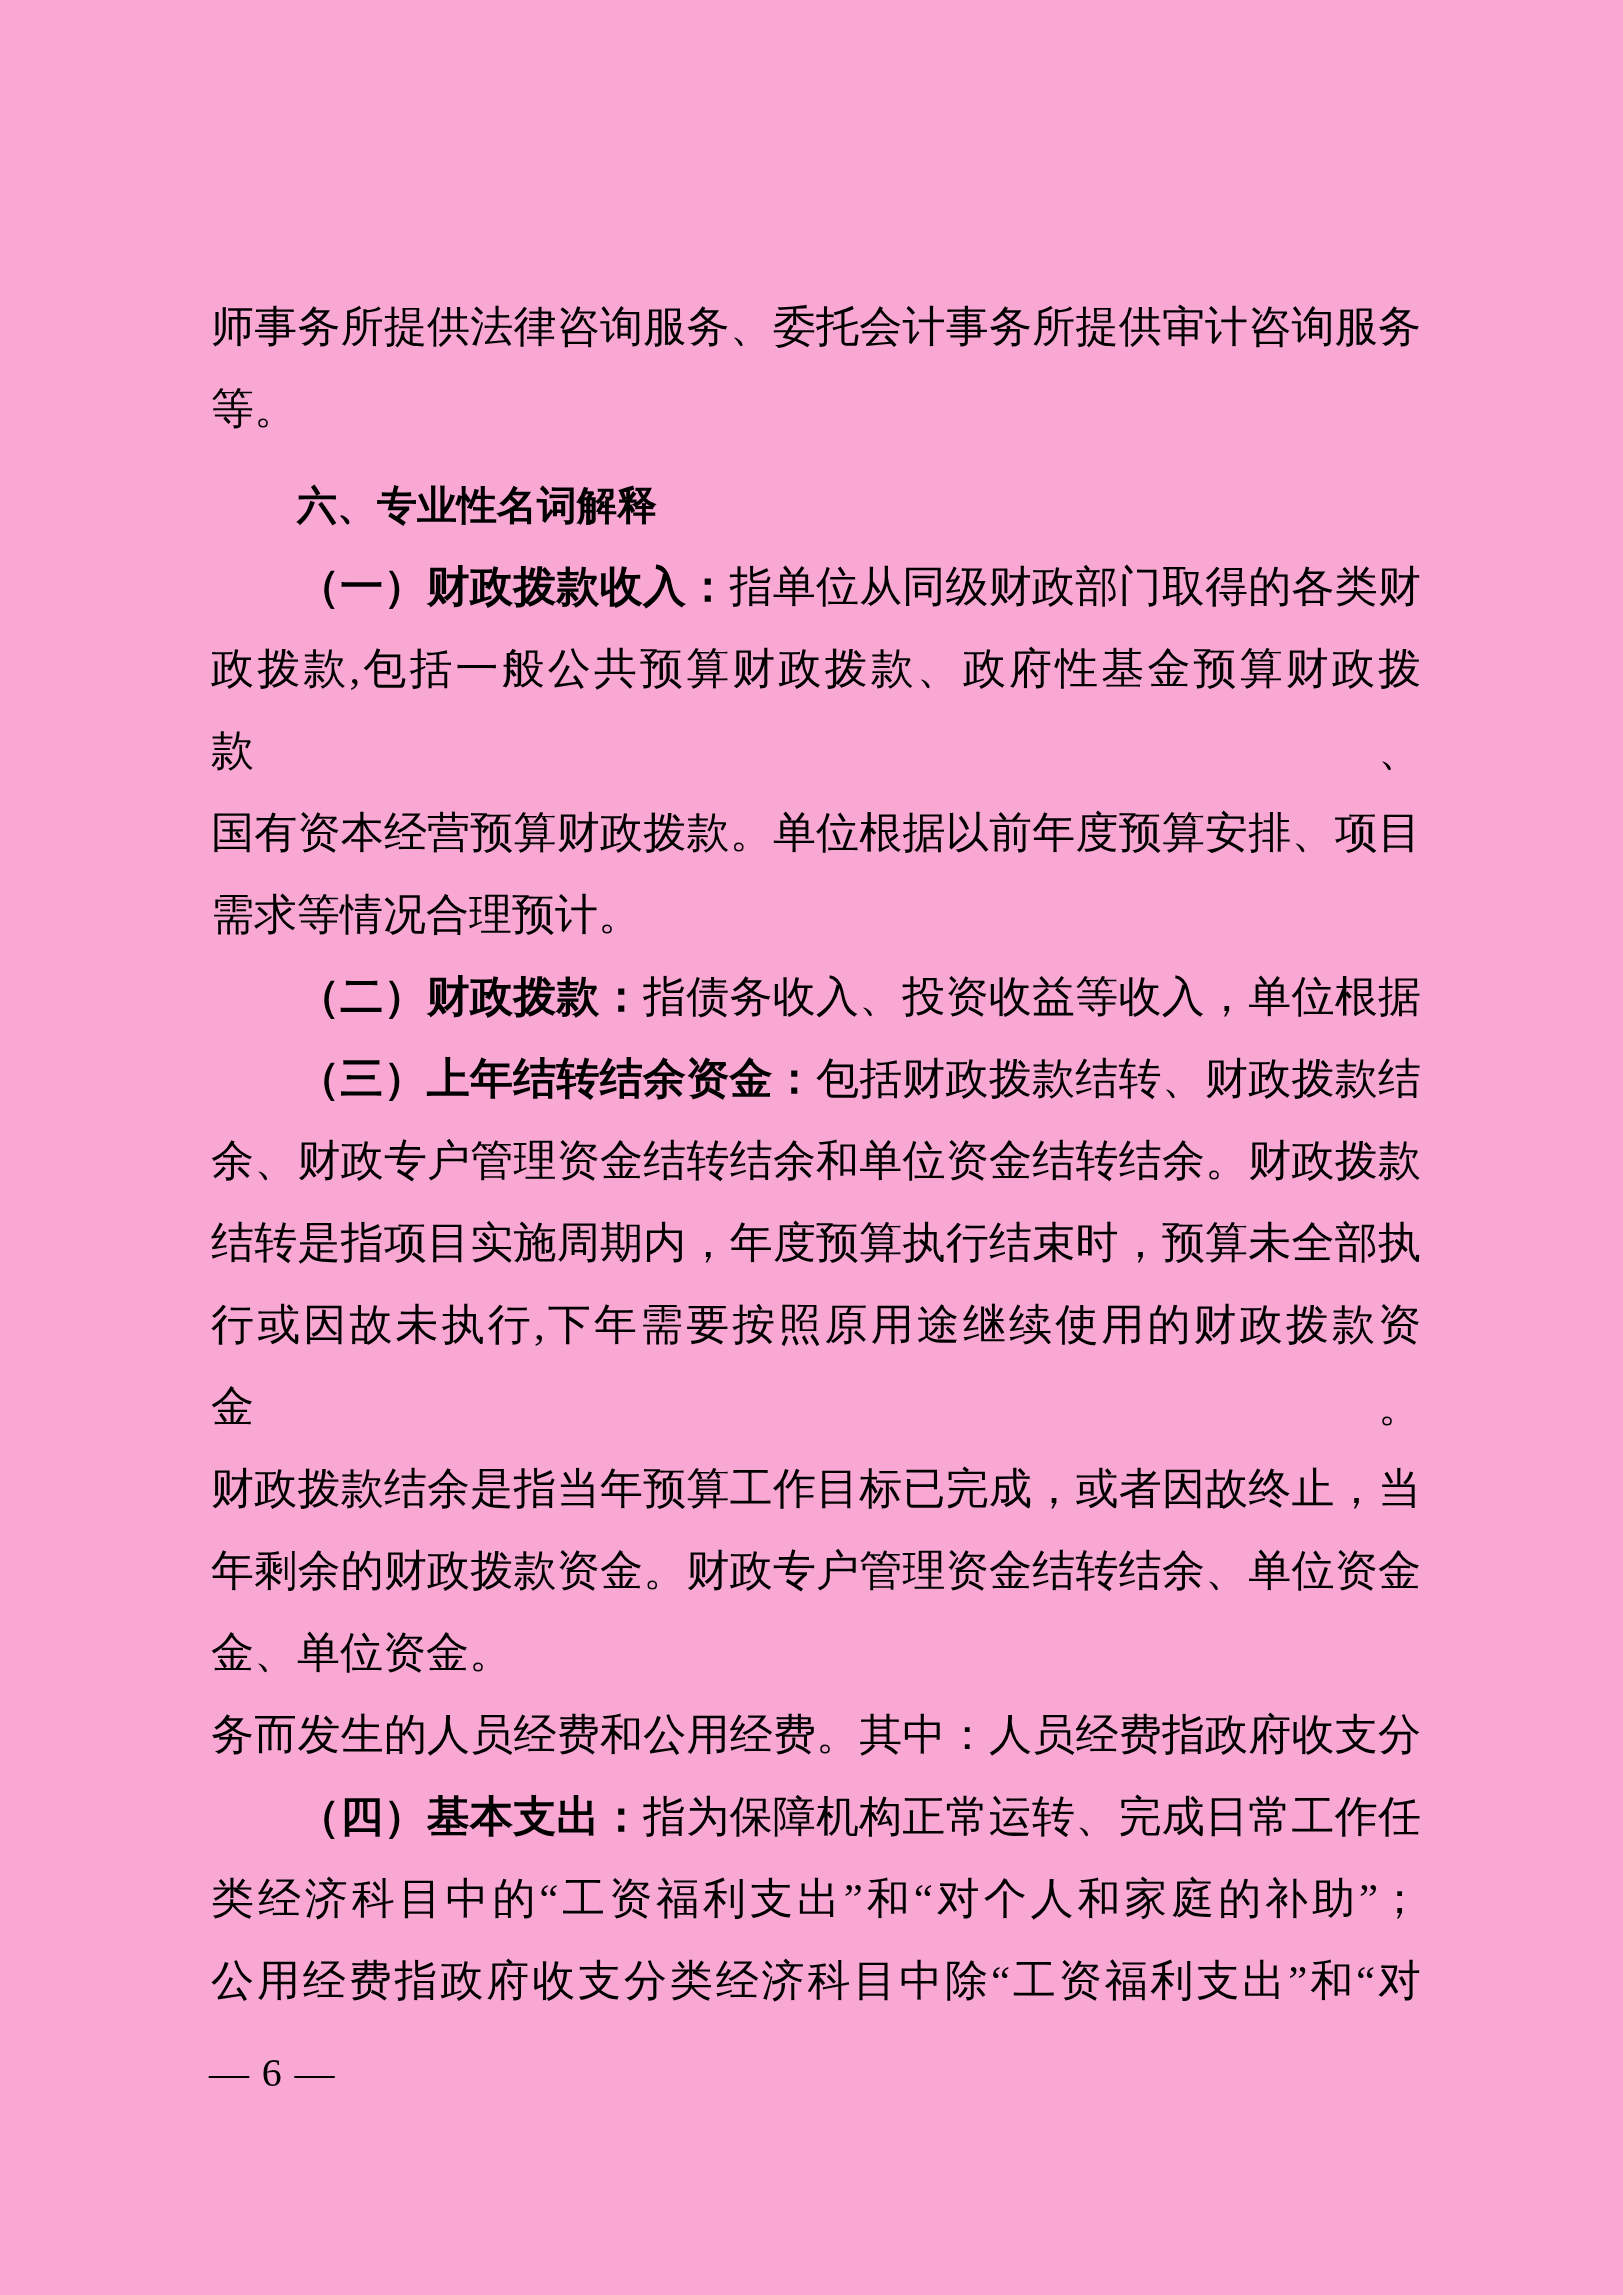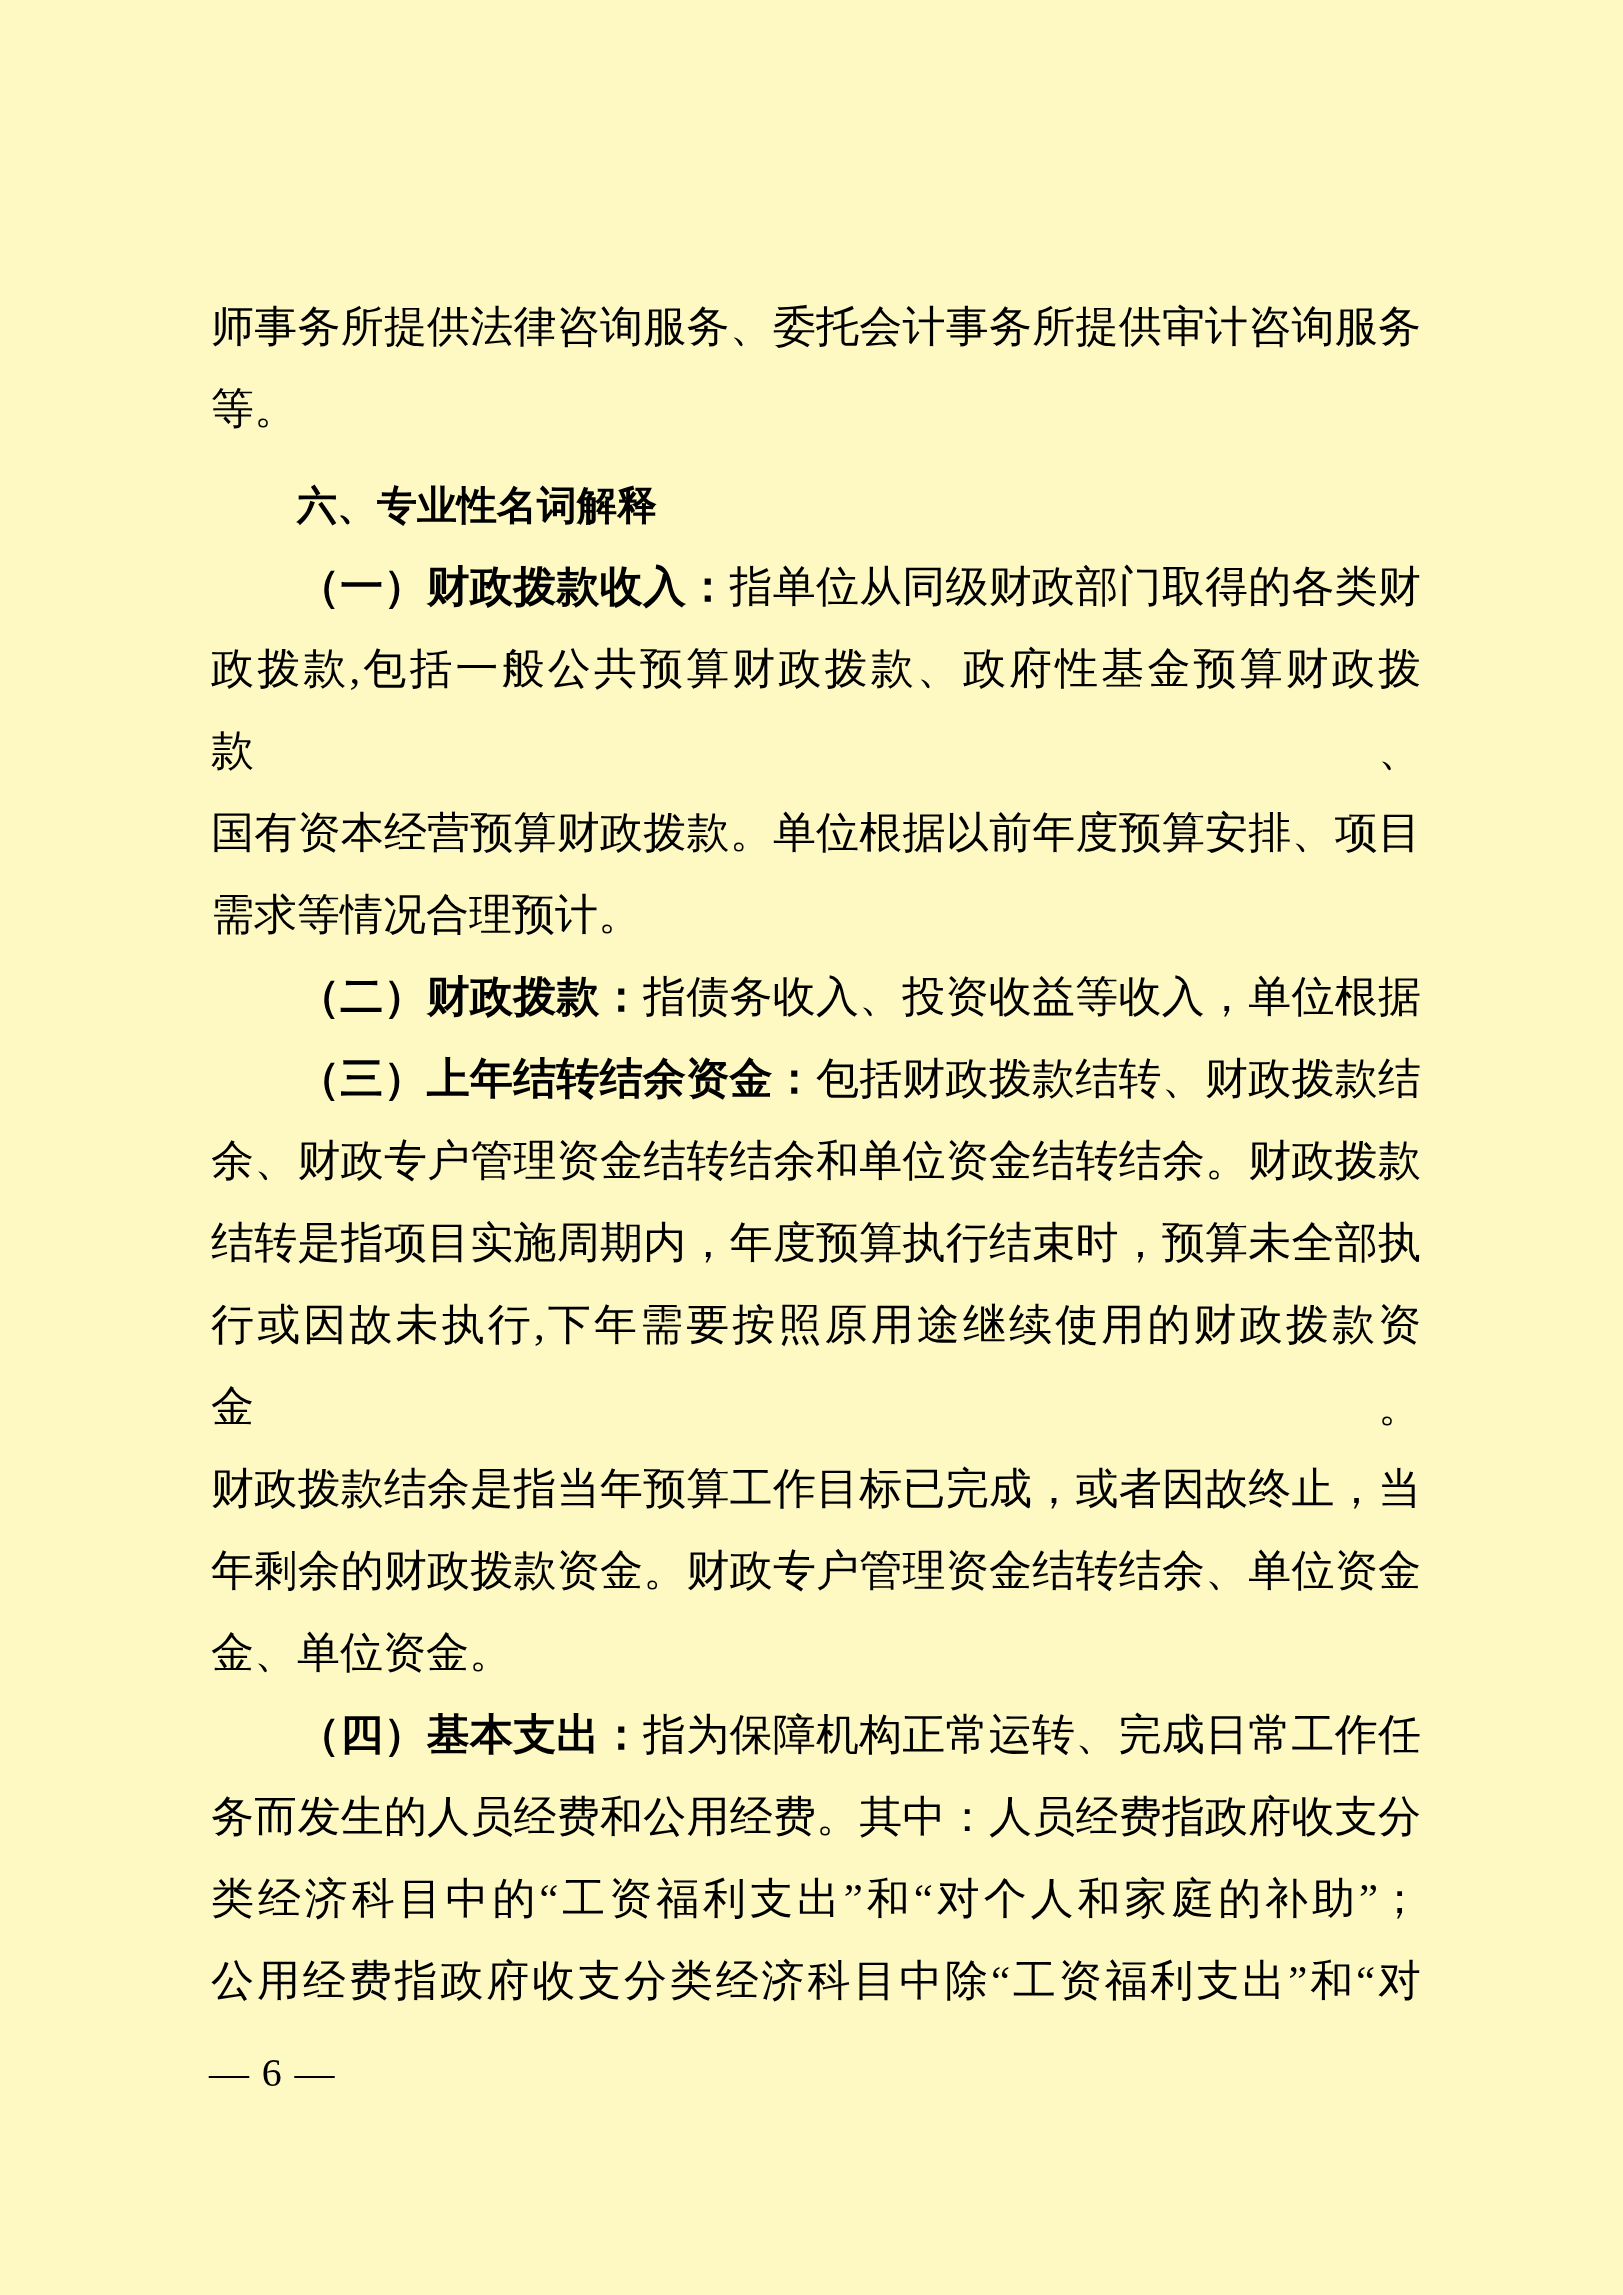--- a/index.html
+++ b/index.html
@@ -1,20 +1,20 @@
 <!DOCTYPE html>
 <html style="font-size:11px"><head>
 <meta charset="utf-8">
 <style>
   html, body { margin: 0; padding: 0; background: #e8e8e8; }
   .page {
     position: relative;
     width: 1623px;
     height: 2295px;
-    background: #fef9c3;
+    background: #f9a8d4;
     color: #000000;
     font-family: "Liberation Serif", "DejaVu Serif", serif;
     overflow: hidden;
   }
   .doc {
     position: absolute;
     left: 211px;
     top: 286px;
     width: 1210px;
     font-size: 43px;
@@ -85,23 +85,23 @@
 
     <div class="line"><span>行或因故未执行,下年需要按照原用途继续使用的财政拨款资金。</span></div>
 
     <div class="line"><span>财政拨款结余是指当年预算工作目标已完成，或者因故终止，当</span></div>
 
     <div class="line"><span>年剩余的财政拨款资金。财政专户管理资金结转结余、单位资金</span></div>
 
 
     <div class="line end"><span>金、单位资金。</span></div>
 
+    <div class="line"><span>务而发生的人员经费和公用经费。其中：人员经费指政府收支分</span></div>
+
     <div class="line indent"><span class="term">（四）基本支出：</span><span>指为保障机构正常运转、完成日常工作任</span></div>
-
-    <div class="line"><span>务而发生的人员经费和公用经费。其中：人员经费指政府收支分</span></div>
 
     <div class="line"><span>类经济科目中的“工资福利支出”和“对个人和家庭的补助”；</span></div>
 
     <div class="line"><span>公用经费指政府收支分类经济科目中除“工资福利支出”和“对</span></div>
 
   </div>
 
   <div class="page-number">— 6 —</div>
 
 </div>

